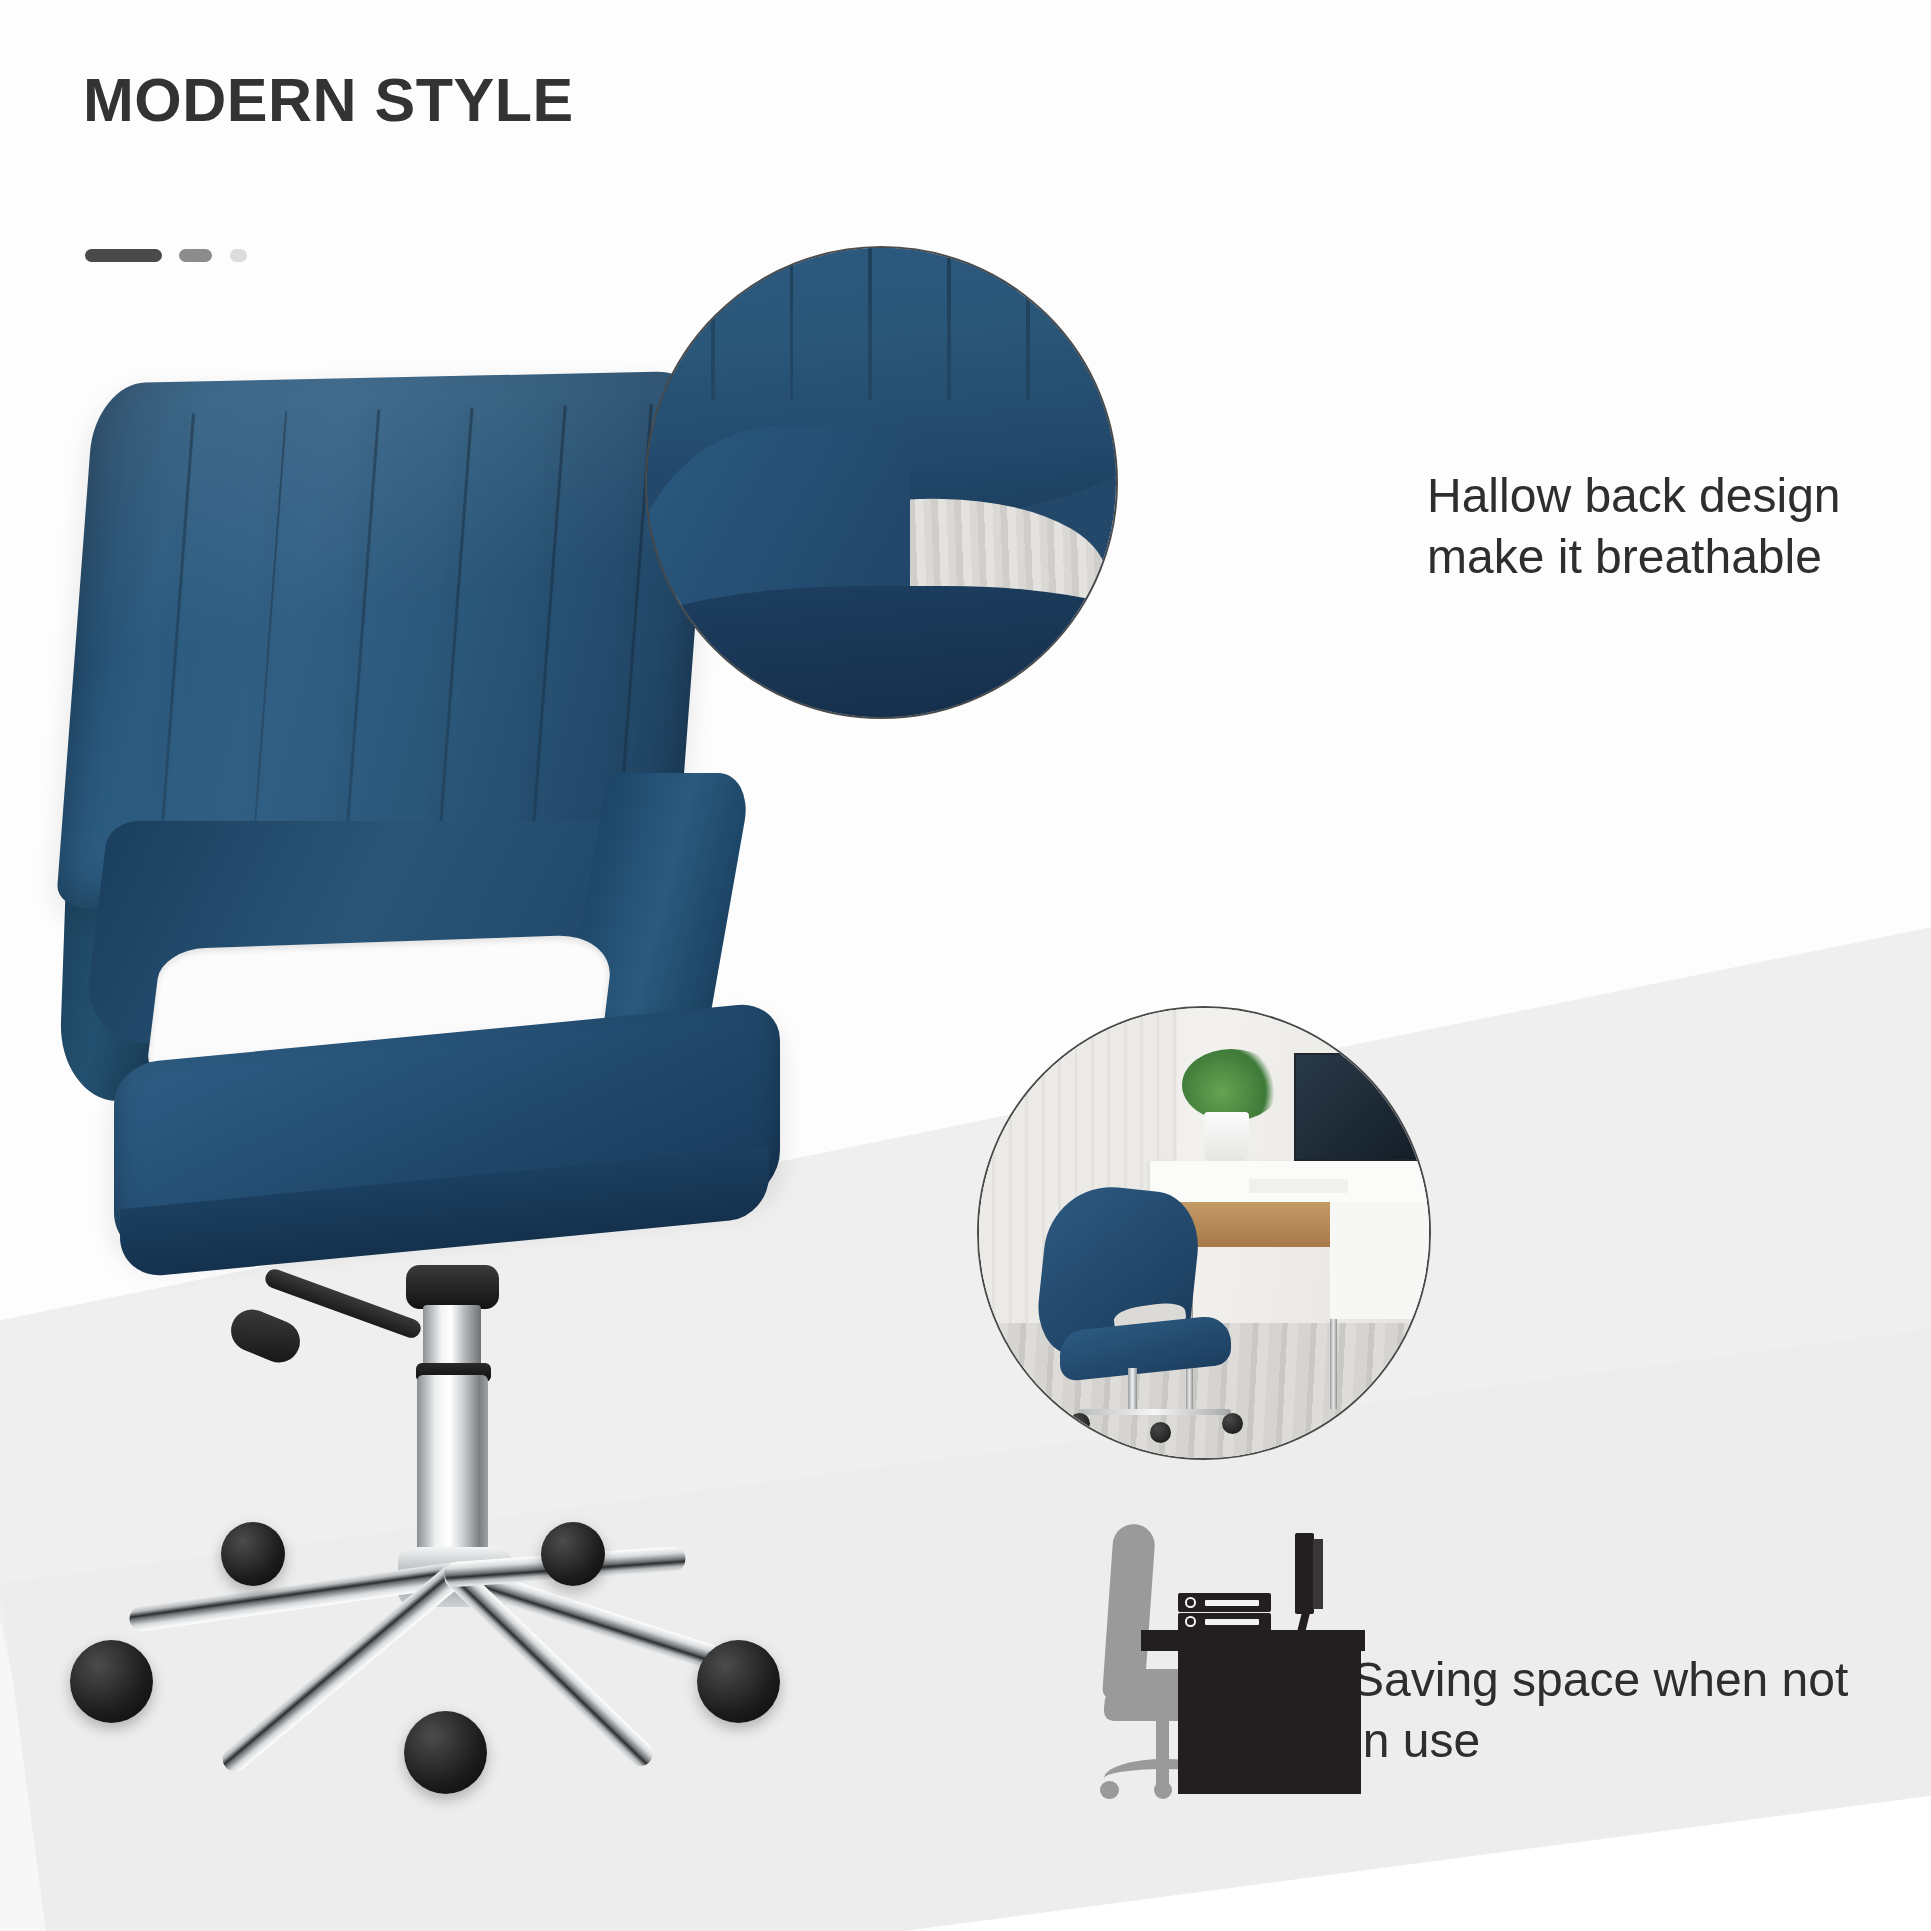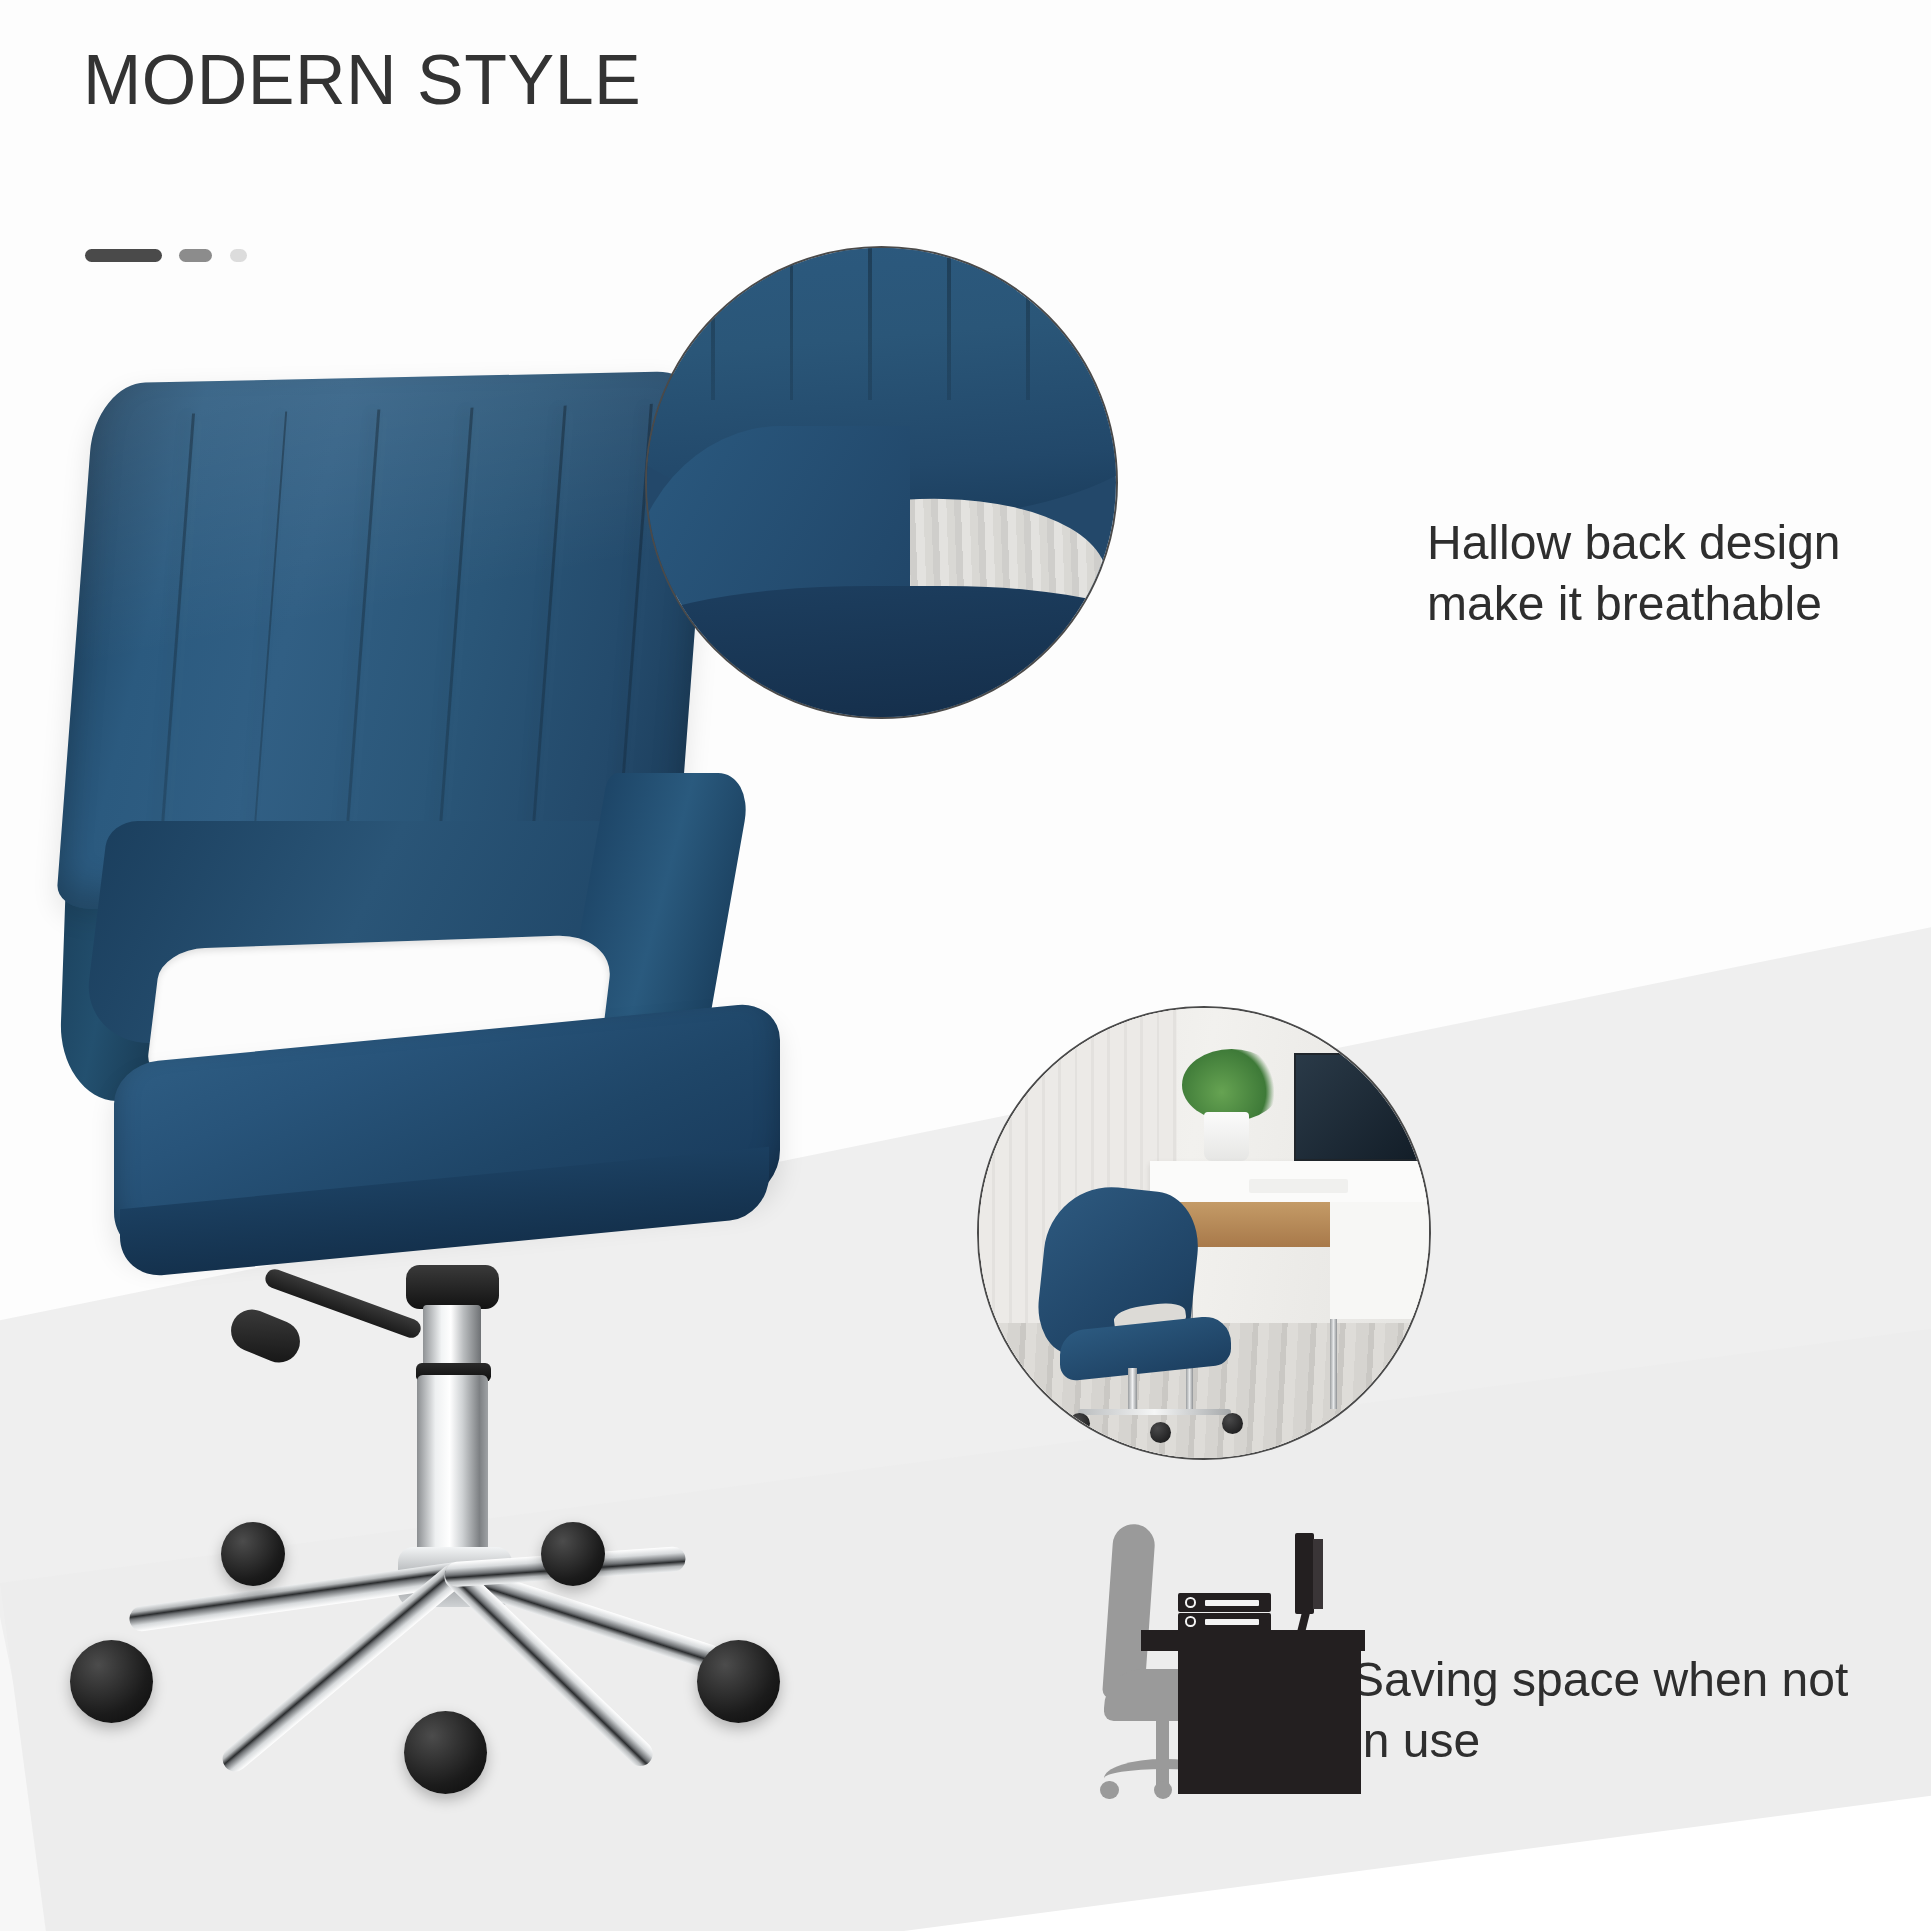--- a/index.html
+++ b/index.html
@@ -28,40 +28,40 @@
     background:#ededed;
     transform:rotate(-7.5deg);
     transform-origin:0 0;
   }
   .bg-mask-white{
     position:absolute;left:0;top:0;width:1931px;height:1448px;background:#fdfdfd;
   }
 
   
   .headline{
-    position:absolute;left:83px;top:44px;
-    font-size:70px;font-weight:normal;letter-spacing:0.5px;
+    position:absolute;left:83px;top:68px;
+    font-size:61px;font-weight:bold;letter-spacing:0.5px;
     color:#333333;line-height:1.05;white-space:nowrap;
   }
   .dashes{position:absolute;left:85px;top:249px;display:flex;align-items:center;gap:17.4px;}
   .dash{border-radius:7.7px;height:12.6px;}
   .dash.d1{width:77px;background:#4a4a4a;}
   .dash.d2{width:33px;background:#8c8c8c;}
   .dash.d3{width:17.4px;background:#dcdcdc;}
 
   .sub-left{
     position:absolute;left:93px;top:330px;
     font-size:48px;color:#3b3b3b;font-weight:300;letter-spacing:0.2px;
   }
 
   
   .caption{
     position:absolute;font-size:48px;line-height:1.28;color:#2e2e2e;font-weight:300;
   }
-  .caption.hollow{left:1427px;top:465px;width:454px;margin-top:47px;}
+  .caption.hollow{left:1427px;top:465px;width:454px;}
   .caption.saving{left:1352px;top:1649px;width:502px;}
 
   
   .chair-main{position:absolute;left:39px;top:367px;width:811px;height:1207px;}
 
   .seat-back{
     position:absolute;left:37px;top:9.7px;width:618px;height:526px;
     background:
       linear-gradient(100deg,#1d4261 0%,#2b5a7f 16%,#315f84 36%,#2a5678 62%,#23496a 86%,#1b3c59 100%);
     border-radius:50px 58px 39px 35px/68px 60px 29px 25px;

